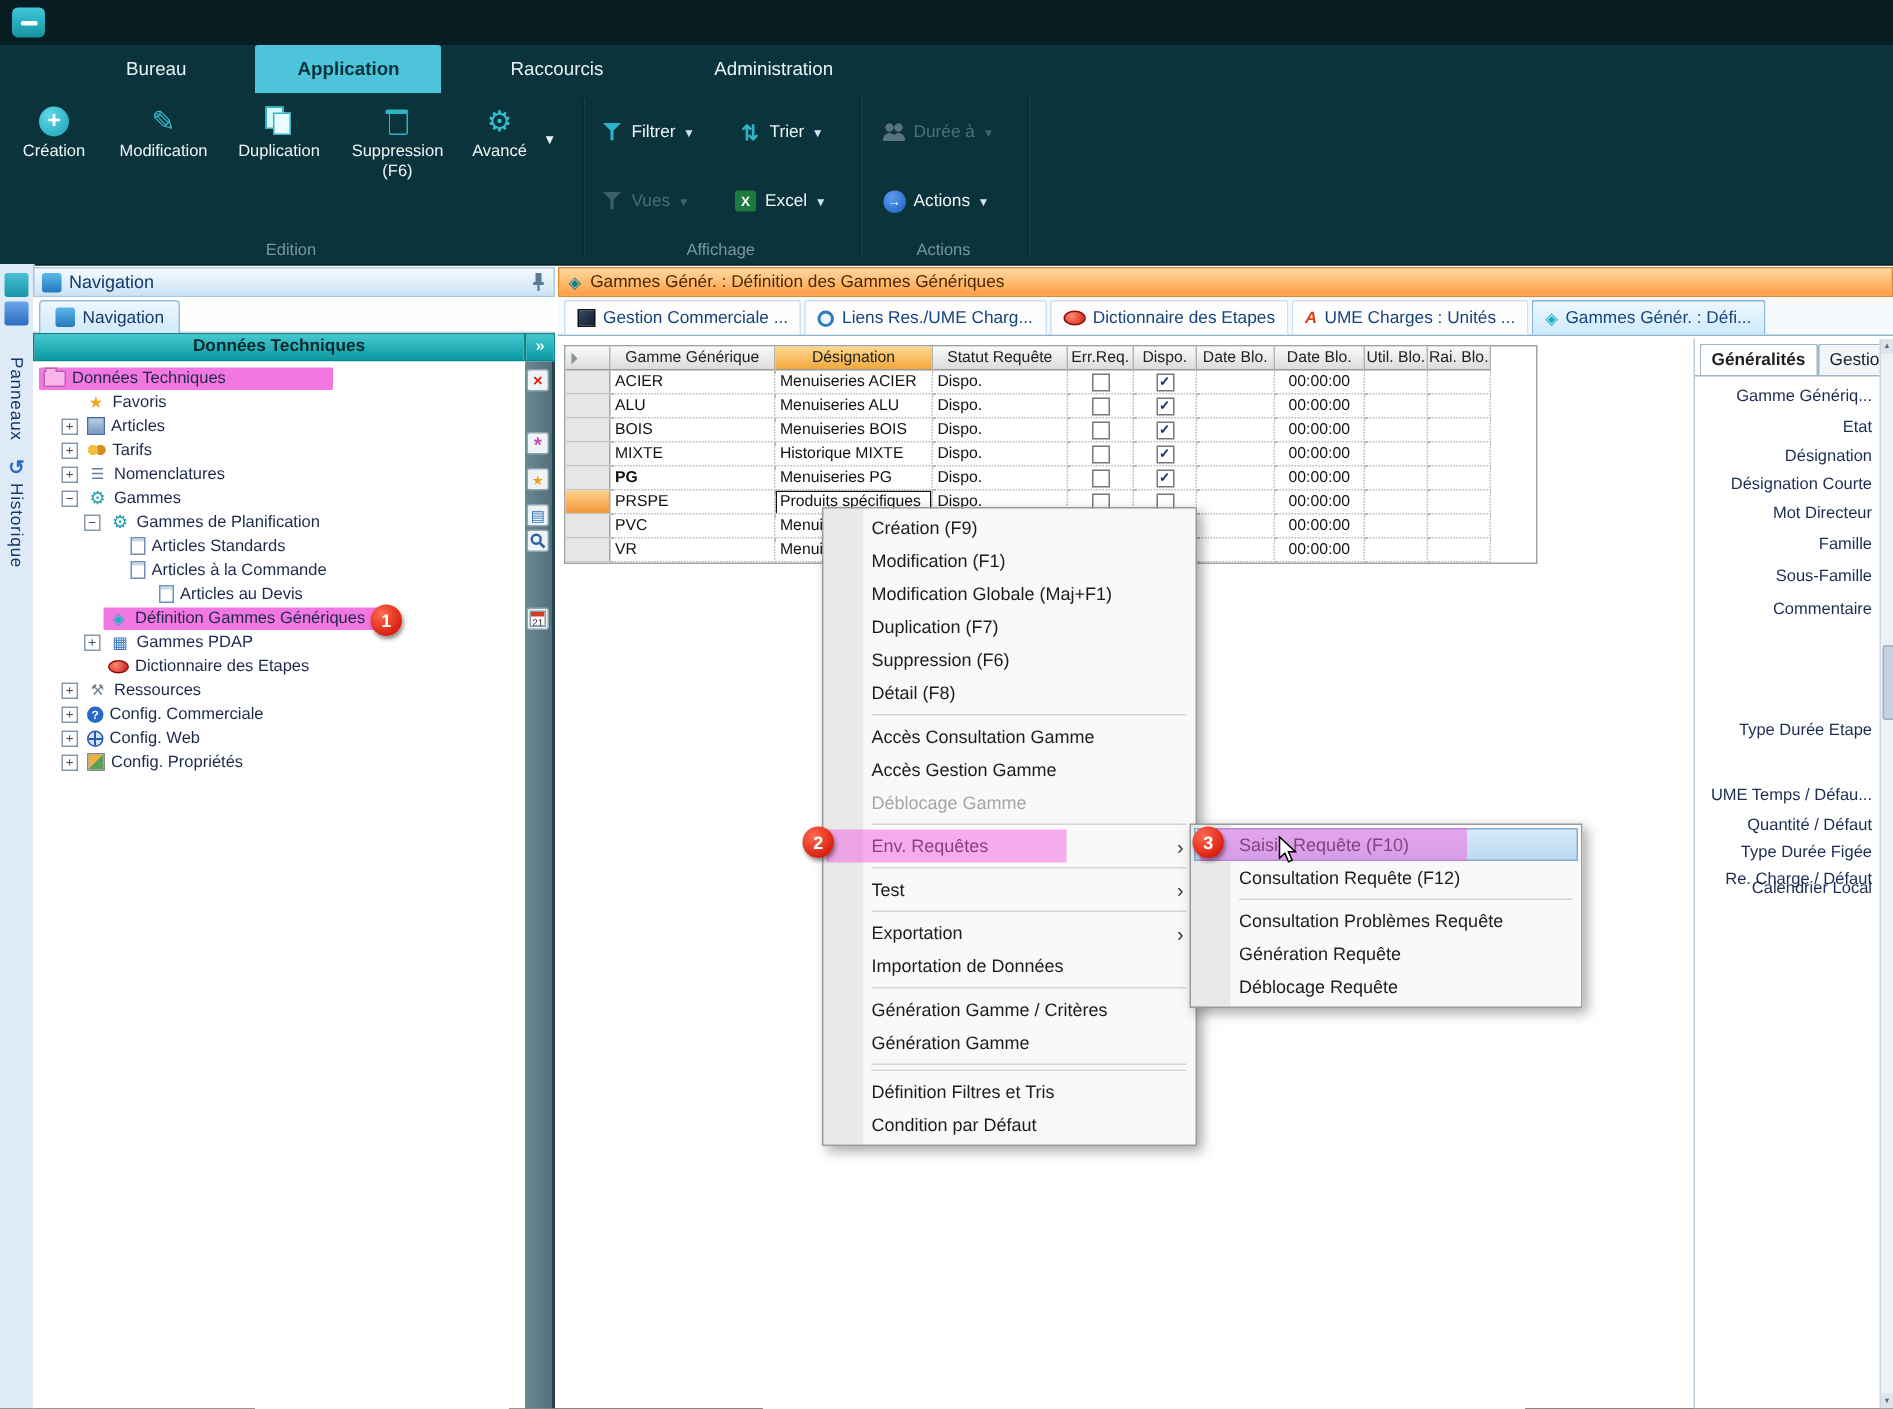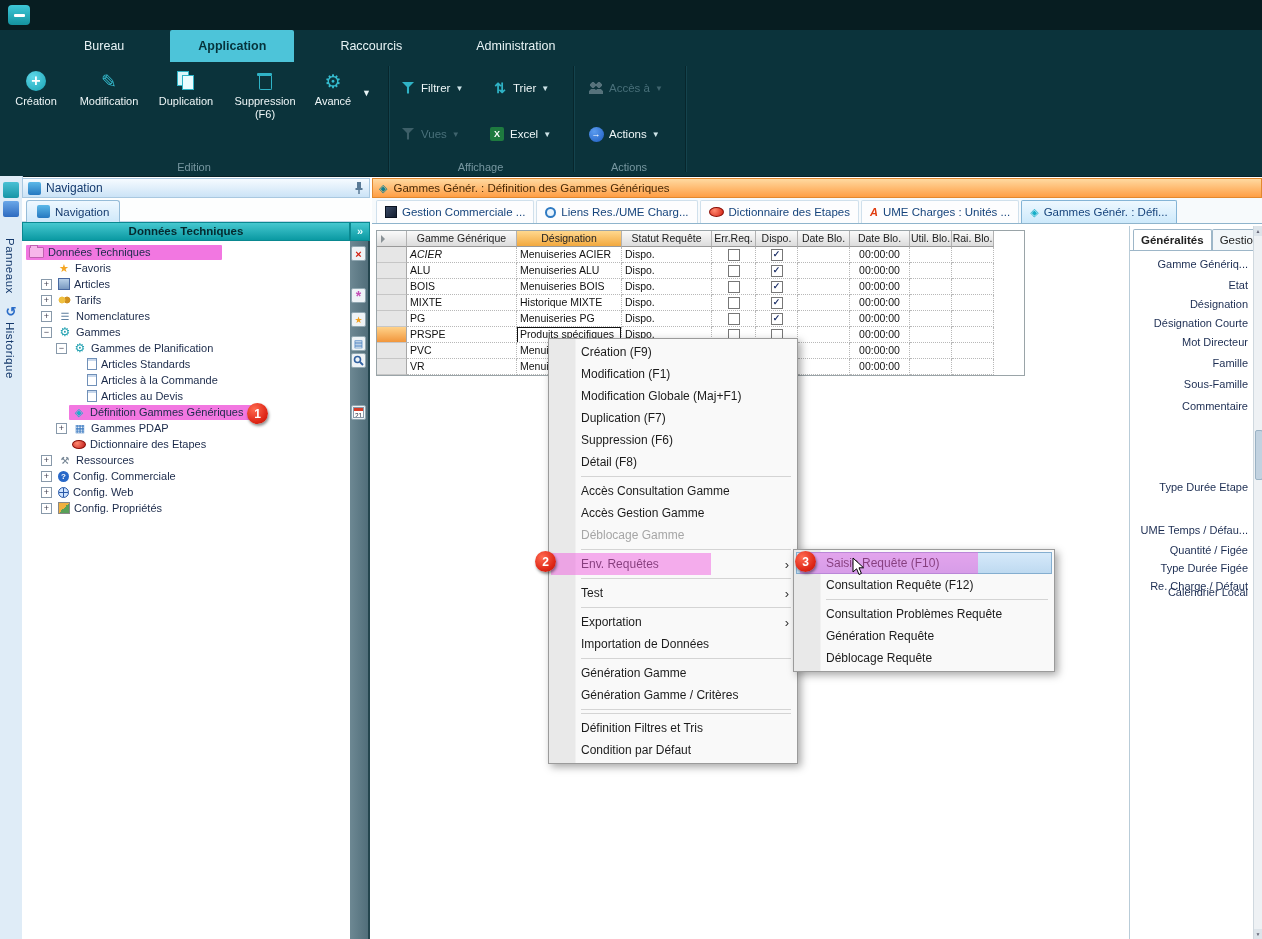--- a/index.html
+++ b/index.html
@@ -273,21 +273,21 @@
       <span class="slab">Excel</span>
       <span class="caret">▼</span>
     </div>
     <div class="glabel" style="left:388px;width:185px">Affichage</div>
     <div class="vsep" style="left:573px"></div>
 
     <div class="smbtn dis" style="left:588px;top:14px">
       <span class="sico">
           <span class="ico-users"></span>
         </span>
-      <span class="slab">Accès à</span>
+      <span class="slab">Durée à</span>
       <span class="caret">▼</span>
     </div>
     <div class="smbtn" style="left:588px;top:60px">
       <span class="sico">
           <span class="ico-actions"></span>
         </span>
       <span class="slab">Actions</span>
       <span class="caret">▼</span>
     </div>
     <div class="glabel" style="left:573px;width:112px">Actions</div>
@@ -375,21 +375,21 @@
           <span class="tlabel">Articles Standards</span>
         </span>
       </div>
       <div class="titem" style="padding-left: 49px;">
         <span class="expsp"></span>
         <span class="hlwrap">
           <span class="ticon i-page"></span>
           <span class="tlabel">Articles à la Commande</span>
         </span>
       </div>
-      <div class="titem" style="padding-left: 49px;">
+      <div class="titem" style="padding-left: 68px;">
         <span class="expsp"></span>
         <span class="hlwrap">
           <span class="ticon i-page"></span>
           <span class="tlabel">Articles au Devis</span>
         </span>
       </div>
       <div class="titem hl" style="padding-left: 34px;">
         <span class="expsp"></span>
         <span class="hlwrap" style="width: 178px;">
           <span class="ticon i-spark"></span>
@@ -492,21 +492,21 @@
         <div class="ghc" style="width: 44px;">Err.Req.</div>
         <div class="ghc" style="width: 42px;">Dispo.</div>
         <div class="ghc" style="width: 52px;">Date Blo.</div>
         <div class="ghc" style="width: 60px;">Date Blo.</div>
         <div class="ghc" style="width: 42px;">Util. Blo.</div>
         <div class="ghc" style="width: 42px;">Rai. Blo.</div>
       </div>
     <div>
         <div class="grow">
           <div class="gsel" style="width: 30px;"></div>
-          <div class="gcell" style="width: 110px; font-style: italic;">ACIER</div>
+          <div class="gcell" style="width: 110px;">ACIER</div>
           <div class="gcell" style="width: 105px;">Menuiseries ACIER</div>
           <div class="gcell" style="width: 90px;">Dispo.</div>
           <div class="gcell cc" style="width: 44px;">
             <span class="cb"></span>
           </div>
           <div class="gcell cc" style="width: 42px;">
             <span class="cb">✓</span>
           </div>
           <div class="gcell" style="width: 52px;"></div>
           <div class="gcell ctr" style="width: 60px;">00:00:00</div>
@@ -556,21 +556,21 @@
           <div class="gcell cc" style="width: 42px;">
             <span class="cb">✓</span>
           </div>
           <div class="gcell" style="width: 52px;"></div>
           <div class="gcell ctr" style="width: 60px;">00:00:00</div>
           <div class="gcell" style="width: 42px;"></div>
           <div class="gcell" style="width: 42px;"></div>
         </div>
         <div class="grow">
           <div class="gsel" style="width: 30px;"></div>
-          <div class="gcell" style="width: 110px;">PG</div>
+          <div class="gcell" style="width: 110px; font-weight: bold;">PG</div>
           <div class="gcell" style="width: 105px;">Menuiseries PG</div>
           <div class="gcell" style="width: 90px;">Dispo.</div>
           <div class="gcell cc" style="width: 44px;">
             <span class="cb"></span>
           </div>
           <div class="gcell cc" style="width: 42px;">
             <span class="cb">✓</span>
           </div>
           <div class="gcell" style="width: 52px;"></div>
           <div class="gcell ctr" style="width: 60px;">00:00:00</div>
@@ -641,21 +641,21 @@
         <div class="plabel" style="top: 53px;">Etat</div>
         <div class="plabel" style="top: 72px;">Désignation</div>
         <div class="plabel" style="top: 91px;">Désignation Courte</div>
         <div class="plabel" style="top: 110px;">Mot Directeur</div>
         <div class="plabel" style="top: 131px;">Famille</div>
         <div class="plabel" style="top: 152px;">Sous-Famille</div>
         <div class="plabel" style="top: 174px;">Commentaire</div>
         <div class="plabel" style="top: 255px;">Type Durée Etape</div>
         <div class="plabel" style="top: 288px; margin-top: 48px;">Type Durée Figée</div>
         <div class="plabel" style="top: 298px;">UME Temps / Défau...</div>
-        <div class="plabel" style="top: 318px;">Quantité / Figée</div>
+        <div class="plabel" style="top: 318px;">Quantité / Défaut</div>
         <div class="plabel" style="top: 338px; margin-top: 16px;">Re. Charge / Défaut</div>
         <div class="plabel" style="top: 360px;">Calendrier Local</div>
       </div>
   </div>
 
   <div class="vscroll">
     <div class="varrow va-up">▲</div>
     <div class="vthumb"></div>
     <div class="varrow va-dn">▼</div>
   </div>
@@ -703,24 +703,24 @@
       <div class="msep"></div>
       <div class="mitem">
         <span class="mtext">Exportation</span>
         <span class="marrow">›</span>
       </div>
       <div class="mitem">
         <span class="mtext">Importation de Données</span>
       </div>
       <div class="msep"></div>
       <div class="mitem">
+        <span class="mtext">Génération Gamme / Critères</span>
+      </div>
+      <div class="mitem">
         <span class="mtext">Génération Gamme</span>
-      </div>
-      <div class="mitem">
-        <span class="mtext">Génération Gamme / Critères</span>
       </div>
       <div class="msep"></div>
       <div class="msep"></div>
       <div class="mitem">
         <span class="mtext">Définition Filtres et Tris</span>
       </div>
       <div class="mitem">
         <span class="mtext">Condition par Défaut</span>
       </div>
     </div>

